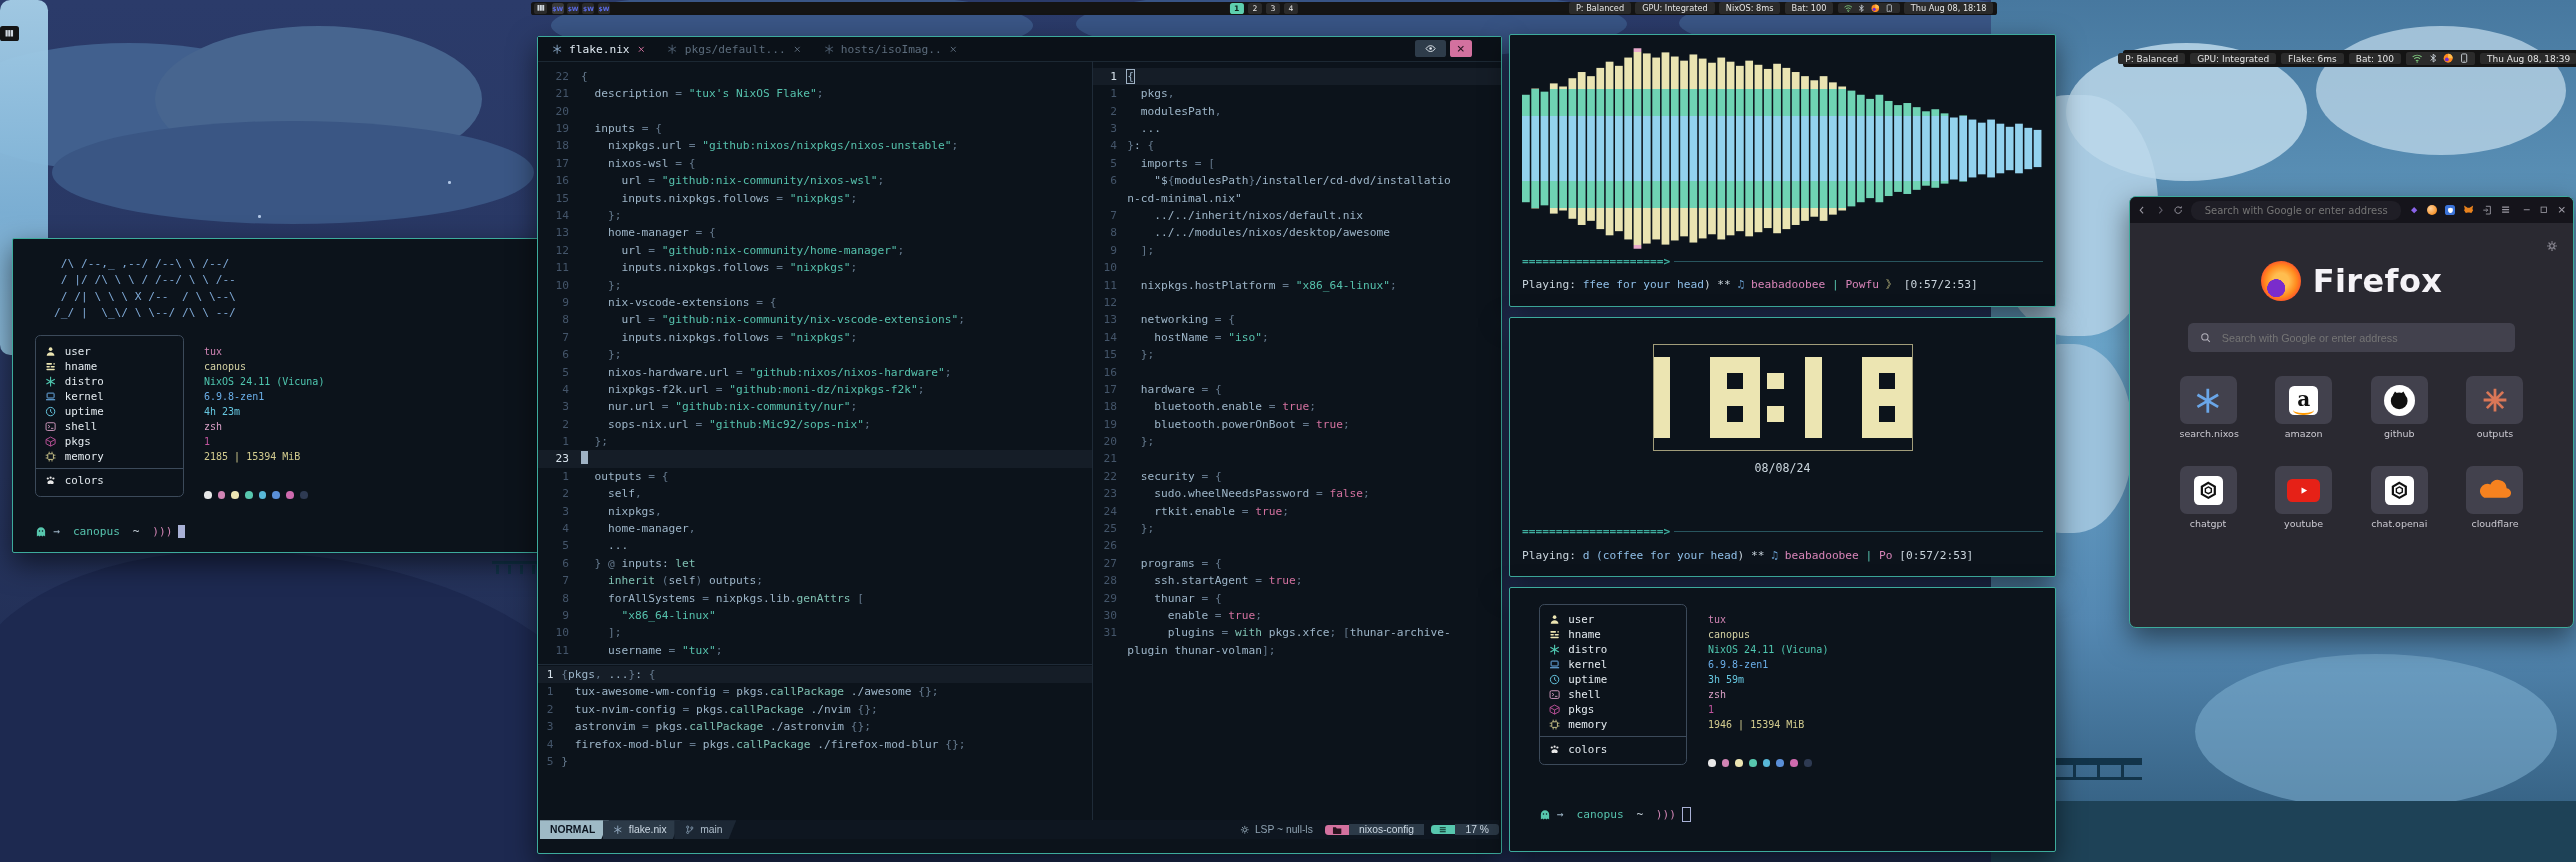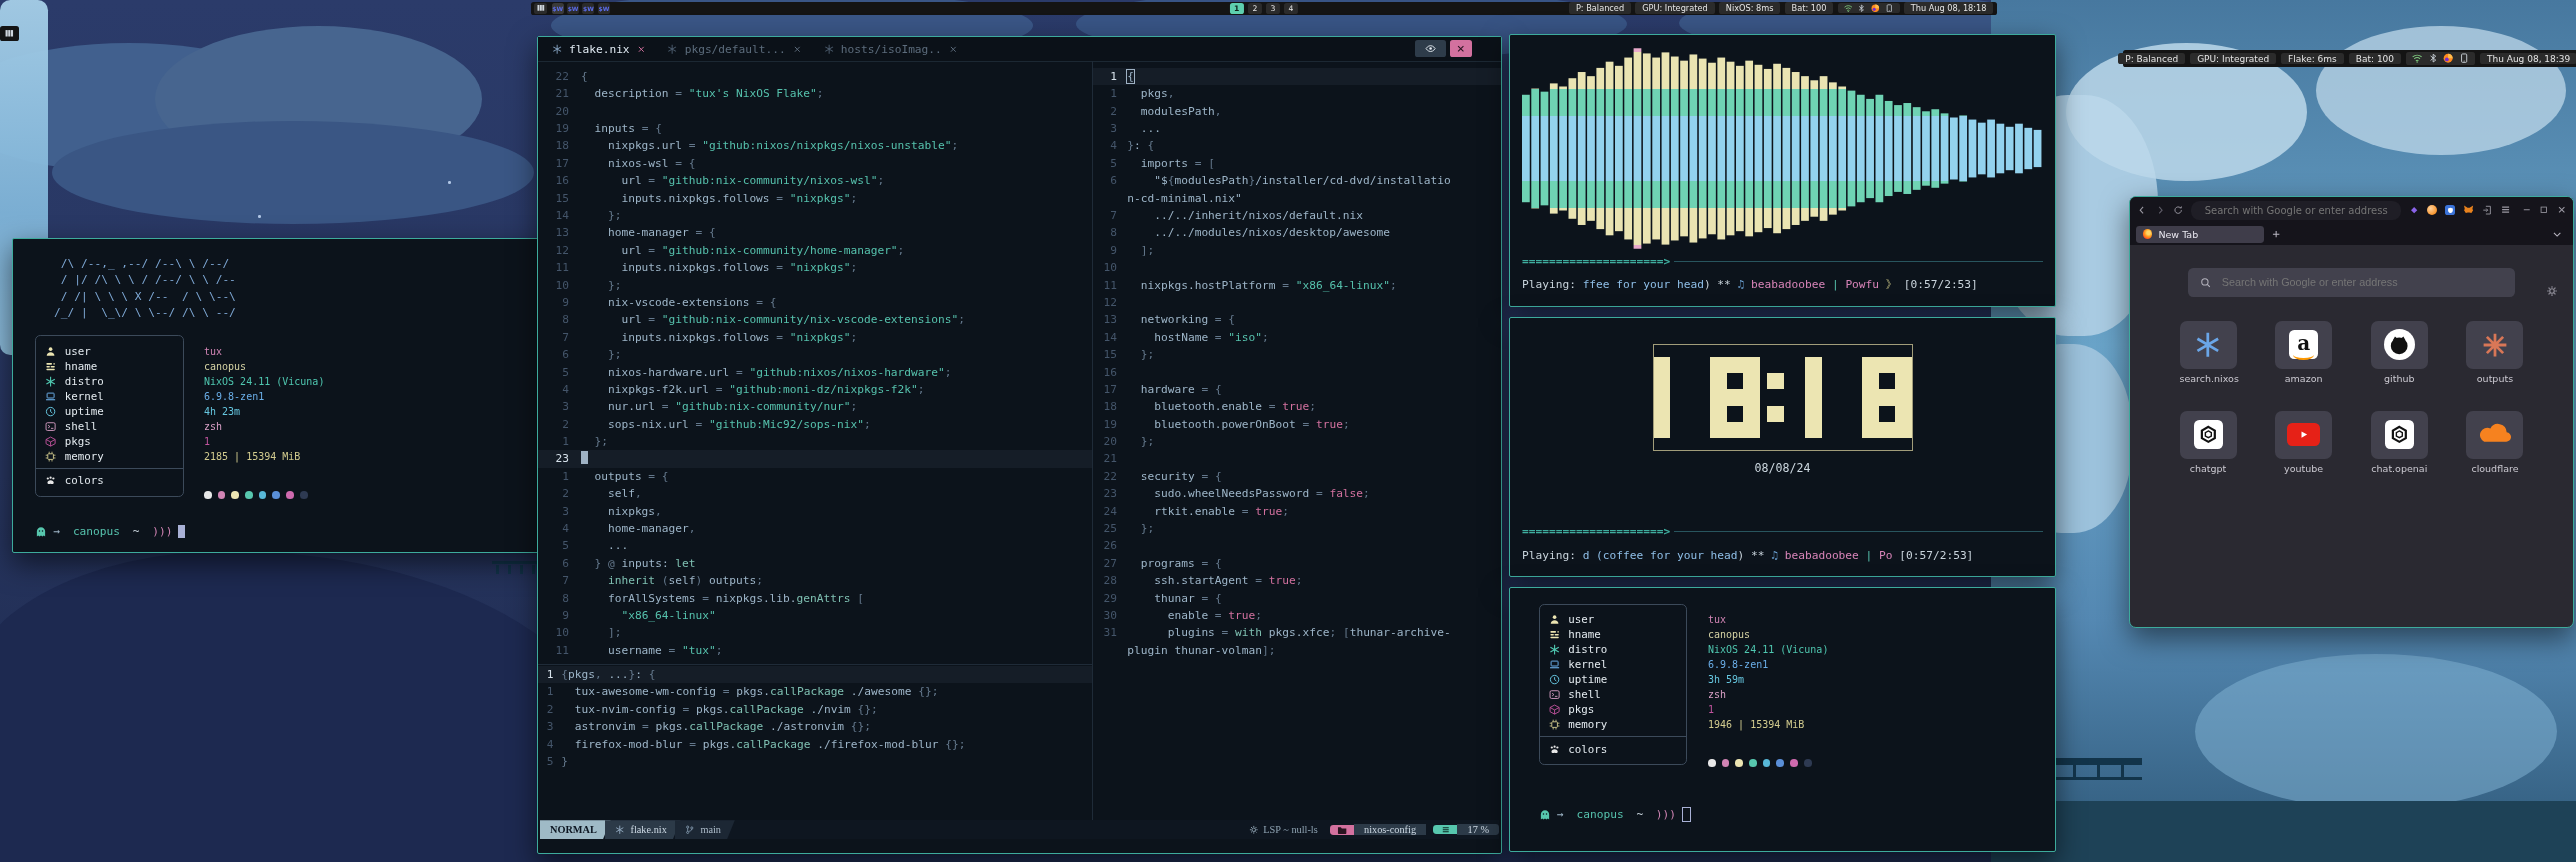--- a/index.html
+++ b/index.html
@@ -57,21 +57,21 @@
   .ln{flex:0 0 31px;text-align:right;padding-right:12px;color:#44556a}
   .labs{color:#d6e1ea}
   .pr .ln{flex-basis:24px;padding-right:10.3px}
   .p2 .ln{flex-basis:15.5px;padding-right:7.7px}
   .ct{white-space:pre}
   .str{font-style:normal;color:#56c2ad}.kw{font-style:normal;color:#d3719f}
   .fn{font-style:normal;color:#7fc0b2}.pun{font-style:normal;color:#64788c}
   .blk{display:inline-block;width:6.9px;height:13px;background:#9fb2c4;vertical-align:-1.7px}
   .boxc{outline:1.3px solid #9fb2c4;outline-offset:-0.9px}
   .estatus{position:absolute;left:1.7px;right:1.7px;bottom:13.8px;height:19px;background:#0e1620;display:flex;
-    align-items:stretch;font-size:10.3px;font-family:Liberation Serif, serif}
+    align-items:stretch;font-size:10.3px;font-family:Liberation Sans, sans-serif}
   .sl{display:flex;align-items:center;padding:0 13.8px 0 10.3px;clip-path:polygon(0 0,100% 0,calc(100% - 7.7px) 100%,0 100%)}
   .smode{background:#9fbac6;color:#0c1520;font-weight:bold}
   .sfile{background:#2c3a48;color:#cdd9e4;margin-left:-6px;gap:6px}
   .sbranch{background:#1c2734;color:#aebdcb;margin-left:-6px;gap:6px}
   .sright{margin-left:auto;display:flex;align-items:center}
   .sico{width:24px;display:flex;align-items:center;justify-content:center;border-radius:3.4px 0 0 3.4px}
   .slab{background:#2c3a48;color:#cdd9e4;display:flex;align-items:center;padding:0 10.3px}
   
   .sep{position:absolute;left:12px;right:12px;display:flex;align-items:center;font-size:11.2px;font-weight:bold;color:#3fae9f}
   .sep .rule{flex:1;height:0.9px;background:#28555e;margin-left:3.4px}
@@ -888,43 +888,31 @@
           <svg viewBox="0 0 16 16">
             <rect x="3.5" y="3.5" width="9" height="9" fill="none" stroke="currentColor" stroke-width="1.4"></rect>
           </svg>
         </span>
       <span class="ic" style="font-size:9.5px">
           <svg viewBox="0 0 16 16">
             <path d="M3.5 3.5l9 9M12.5 3.5l-9 9" stroke="currentColor" stroke-width="1.8"></path>
           </svg>
         </span>
     </div>
-    <div class="fxtabs">
-      <span class="fxtab">
-          <span class="fxdot"></span>
-          <span>New Tab</span>
-        </span>
-      <span class="ic" style="font-size:10.3px;color:#b9b7c2">
-          <svg viewBox="0 0 16 16">
-            <path d="M8 3v10M3 8h10" stroke="currentColor" stroke-width="1.6"></path>
-          </svg>
-        </span>
-      <span class="ic" style="font-size:10.3px;color:#b9b7c2;margin-left:auto;margin-right:5.2px">
-          <svg viewBox="0 0 16 16">
-            <path d="M3 6l5 5 5-5" fill="none" stroke="currentColor" stroke-width="1.7"></path>
-          </svg>
-        </span>
-    </div>
     <div class="fxbody">
       <span class="ic" style="position:absolute;right:15.5px;top:17px;font-size:12px;color:#8f8d98">
           <svg viewBox="0 0 16 16">
             <circle cx="8" cy="8" r="3" fill="none" stroke="currentColor" stroke-width="1.6"></circle>
             <path d="M8 1.5v2.2M8 12.3v2.2M1.5 8h2.2M12.3 8h2.2M3.4 3.4L5 5M11 11l1.6 1.6M12.6 3.4L11 5M5 11l-1.6 1.6" stroke="currentColor" stroke-width="1.6"></path>
           </svg>
         </span>
+      <div class="fxlogo">
+        <span class="fxball"></span>
+        <span class="fxword">Firefox</span>
+      </div>
       <div class="fxsearch">
         <span class="ic" style="font-size:11.2px;color:#b5b3bd">
             <svg viewBox="0 0 16 16">
               <circle cx="7" cy="7" r="4.5" fill="none" stroke="currentColor" stroke-width="1.5"></circle>
               <path d="M10.5 10.5L14 14" stroke="currentColor" stroke-width="1.5"></path>
             </svg>
           </span>
         <input placeholder="Search with Google or enter address" style="">
       </div>
       <div id="tiles" class="tiles">

